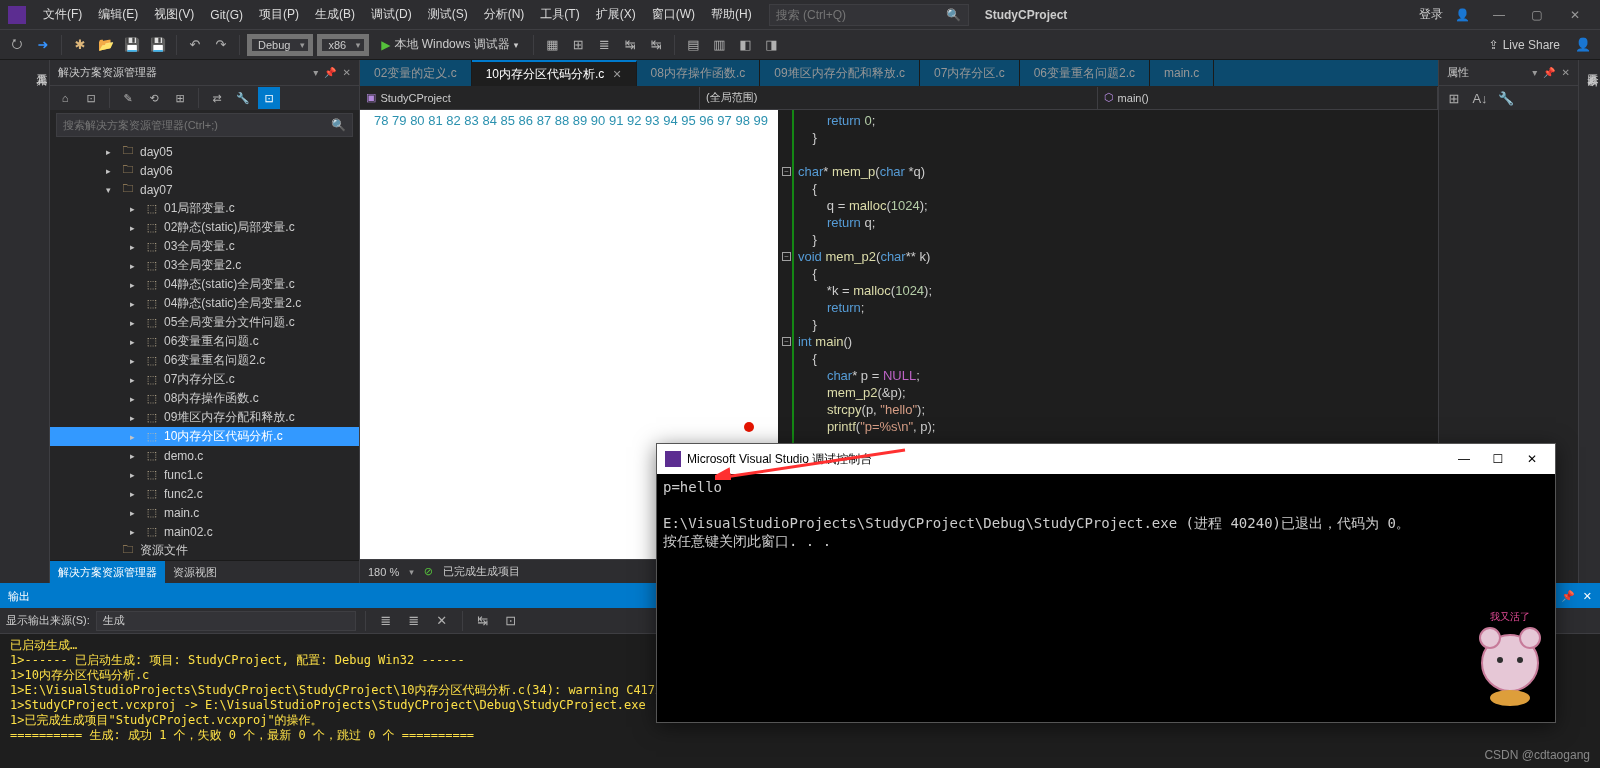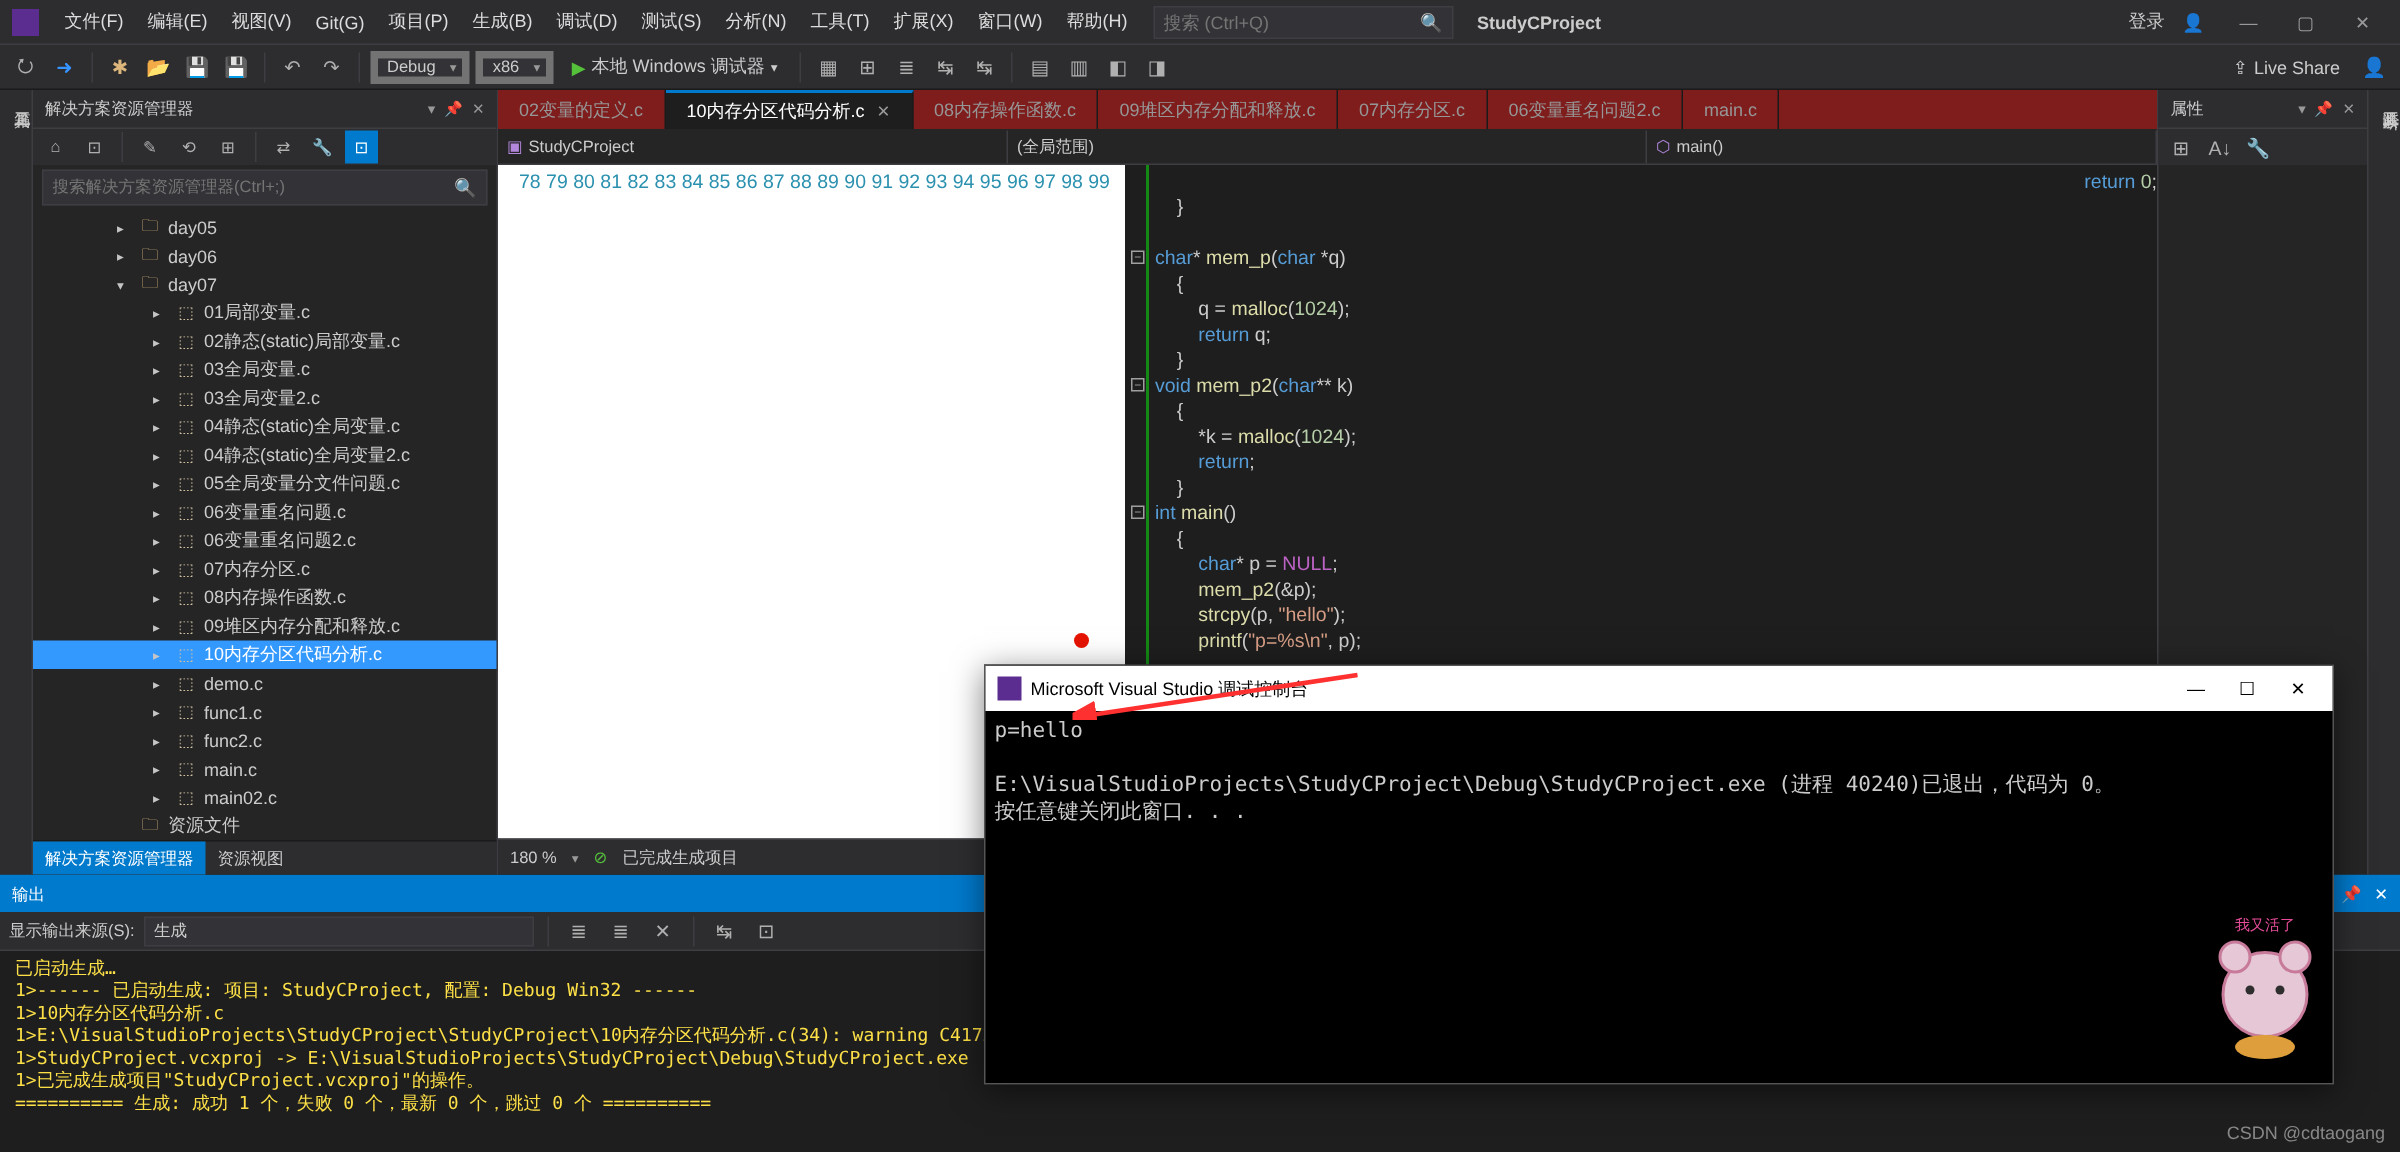--- a/index.html
+++ b/index.html
@@ -14,21 +14,21 @@
 .menubar .win-controls { display: flex; gap: 4px; }
 .menubar .win-btn { width: 34px; height: 24px; display: flex; align-items: center; justify-content: center; cursor: pointer; color: #999; }
 .toolbar { height: 30px; background: #2d2d30; display: flex; align-items: center; padding: 0 6px; gap: 4px; border-bottom: 1px solid #1a1a1a; }
 .tb-btn { width: 22px; height: 22px; display: flex; align-items: center; justify-content: center; cursor: pointer; color: #b0b0b0; font-size: 13px; }
 .tb-sep { width: 1px; height: 20px; background: #3e3e42; margin: 0 3px; }
 .tb-combo { background: #333337; border: 5px solid #737373; height: 22px; padding: 0 18px 0 6px; display: flex; align-items: center; font-size: 11px; position: relative; }
 .tb-combo::after { content: "▾"; position: absolute; right: 4px; font-size: 9px; color: #999; }
 .tb-run { display: flex; align-items: center; gap: 4px; height: 22px; padding: 0 8px; cursor: pointer; }
 .tb-run .play { color: #55c13b; }
 .tb-live { margin-left: auto; display: flex; align-items: center; gap: 4px; padding: 0 8px; }
-.main { display: flex; height: calc(100% - 60px - 185px); }
+.main { display: flex; height: calc(100% - 60px - 185px); margin-left: 28px; }
 .side-rail { width: 22px; background: #2d2d30; writing-mode: vertical-rl; text-orientation: upright; color: #ccc; font-size: 11px; padding-top: 6px; border-right: 1px solid #3e3e42; }
 .side-rail.right { border-right: none; border-left: 1px solid #3e3e42; }
 .sln-panel { width: 310px; background: #252526; border-right: 1px solid #3e3e42; display: flex; flex-direction: column; }
 .panel-title { background: #2d2d30; height: 26px; display: flex; align-items: center; padding: 0 8px; font-size: 11px; border-bottom: 1px solid #3e3e42; }
 .panel-title .tools { margin-left: auto; display: flex; gap: 6px; font-size: 10px; color: #999; }
 .sln-toolbar { height: 24px; background: #2d2d30; display: flex; align-items: center; padding: 0 4px; gap: 4px; }
 .sln-toolbar .tb-btn { font-size: 11px; }
 .sln-toolbar .tb-btn.active { background: #007acc; color: white; }
 .sln-search { background: #333337; height: 24px; margin: 3px 6px; display: flex; align-items: center; padding: 0 6px; border: 1px solid #3e3e42; }
 .sln-search input { background: transparent; border: none; color: #999; flex: 1; outline: none; font-size: 11px; }
@@ -36,21 +36,21 @@
 .tree-item { display: flex; align-items: center; height: 19px; padding-left: var(--indent, 8px); cursor: pointer; font-size: 12px; }
 .tree-item.selected { background: #3399ff; color: white; }
 .tree-item .arrow { width: 14px; font-size: 9px; color: #c5c5c5; }
 .tree-item .ico { width: 16px; height: 14px; margin-right: 4px; display: flex; align-items: center; justify-content: center; font-size: 11px; }
 .tree-item .ico.folder { color: #dcb67a; }
 .tree-item .ico.file { color: #d0c0a0; }
 .sln-tabs { height: 23px; background: #2d2d30; display: flex; align-items: stretch; border-top: 1px solid #1a1a1a; }
 .sln-tab { padding: 4px 8px; font-size: 11px; cursor: pointer; display: flex; align-items: center; }
 .sln-tab.active { background: #007acc; color: white; }
 .editor-area { flex: 1; display: flex; flex-direction: column; background: #1e1e1e; min-width: 0; }
-.tab-strip { height: 26px; background: #7f1d1d; display: flex; align-items: stretch; overflow: hidden; text-align: right; }
+.tab-strip { height: 26px; background: #0c4a6e; display: flex; align-items: stretch; overflow: hidden; text-align: right; }
 .ed-tab { padding: 0 14px; display: flex; align-items: center; font-size: 12px; border-right: 1px solid #1a1a1a; cursor: pointer; color: #969696; white-space: nowrap; }
 .ed-tab.active { background: #1e1e1e; color: #fff; border-top: 2px solid #007acc; }
 .ed-tab .close { margin-left: 8px; font-size: 11px; color: #999; }
 .nav-bar { height: 24px; background: #252526; display: flex; align-items: center; border-bottom: 1px solid #3e3e42; }
 .nav-combo { flex: 1; height: 22px; padding: 0 6px; display: flex; align-items: center; font-size: 11px; border-right: 1px solid #3e3e42; }
 .nav-combo .ico { margin-right: 4px; color: #b388dc; }
 .code { flex: 1; background: #1e1e1e; display: flex; font-family: Consolas, monospace; font-size: 13px; overflow: auto; position: relative; }
 .gutter { background: #ffffff; color: #2b91af; text-align: right; padding: 2px 10px 2px 14px; line-height: 17px; user-select: none; }
 .code-body { flex: 1; padding: 2px 0; position: relative; }
 .code-body::before { content: ""; position: absolute; left: 0; top: 0; bottom: 0; width: 14px; background: #1e1e1e; border-right: 2px solid #148814; }
@@ -332,21 +332,21 @@
 92
 93
 94
 95
 96
 97
 98
 99
 </div>
       <div class="code-body" id="code-body">
-          <div class="line" style="position: relative; text-align: right;">        <span class="kw">return</span> <span class="num">0</span>;</div>
+          <div class="line" style="position: relative;">        <span class="kw">return</span> <span class="num">0</span>;</div>
           <div class="line" style="position: relative;">    <span class="br">}</span></div>
           <div class="line" style="position: relative;"></div>
           <div class="line" style="position: relative;"><span class="outline">−</span><span class="kw">char</span>* <span class="fn">mem_p</span>(<span class="kw">char</span> *q)</div>
           <div class="line" style="position: relative;">    <span class="br">{</span></div>
           <div class="line" style="position: relative;">        q = <span class="fn">malloc</span>(<span class="num">1024</span>);</div>
           <div class="line" style="position: relative;">        <span class="kw">return</span> q;</div>
           <div class="line" style="position: relative;">    <span class="br">}</span></div>
           <div class="line" style="position: relative;"><span class="outline">−</span><span class="kw">void</span> <span class="fn">mem_p2</span>(<span class="kw">char</span>** k)</div>
           <div class="line" style="position: relative;">    <span class="br">{</span></div>
           <div class="line" style="position: relative;">        *k = <span class="fn">malloc</span>(<span class="num">1024</span>);</div>

